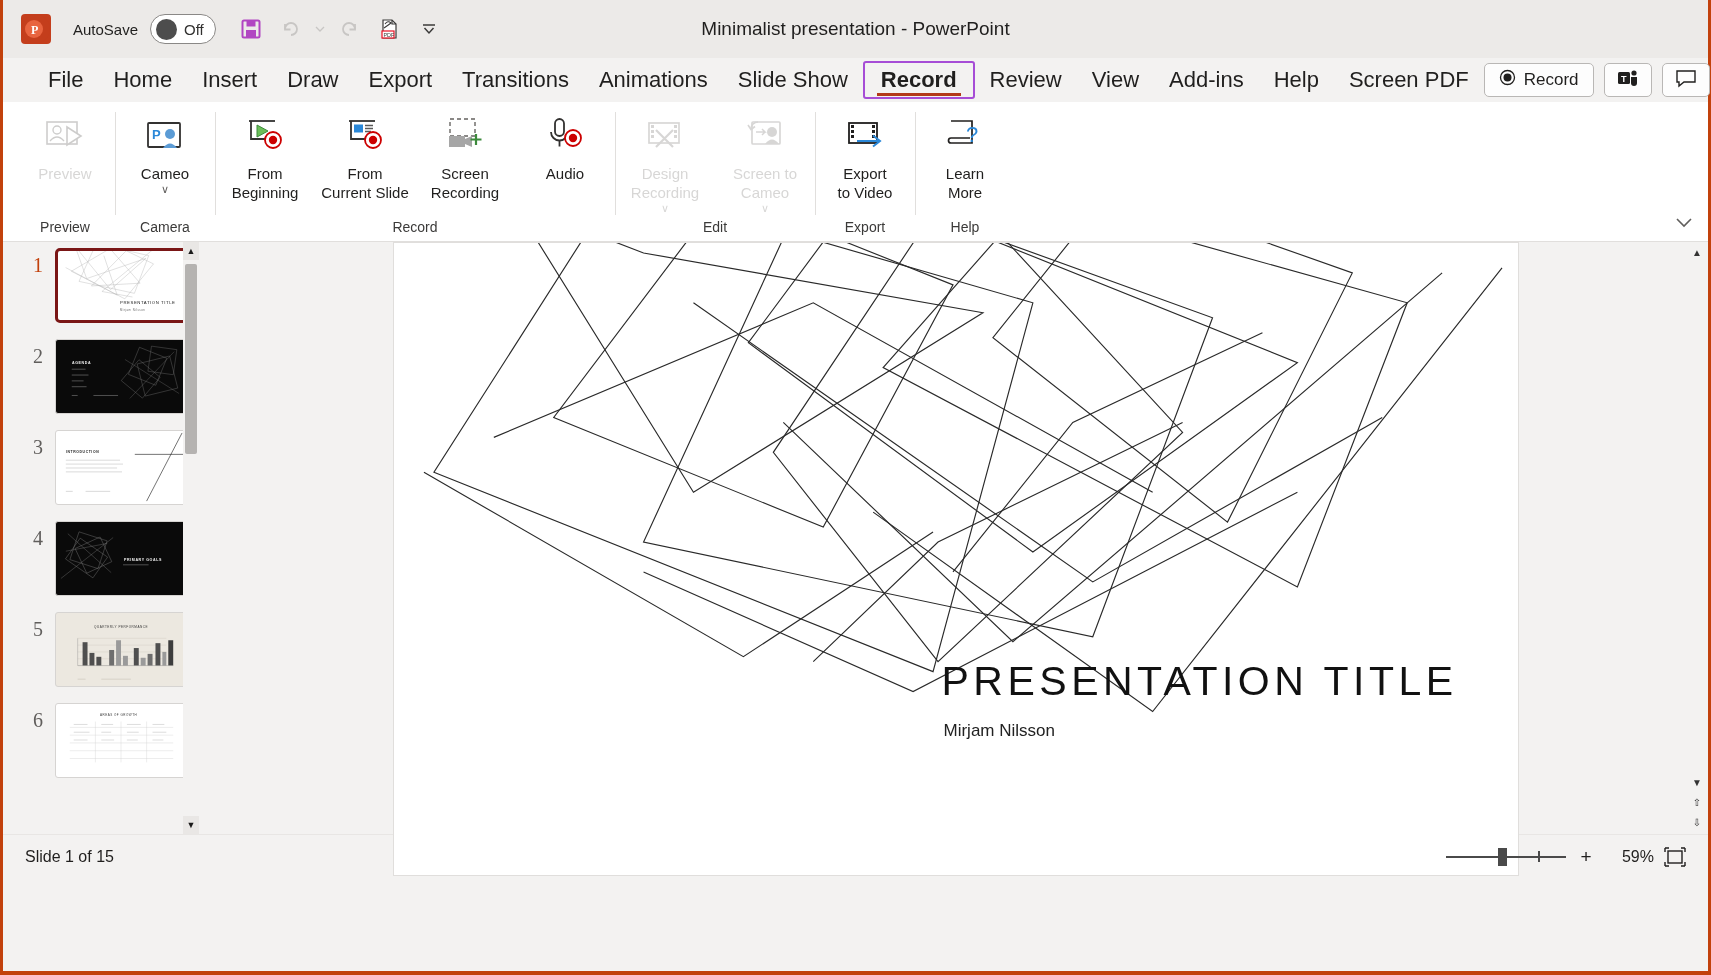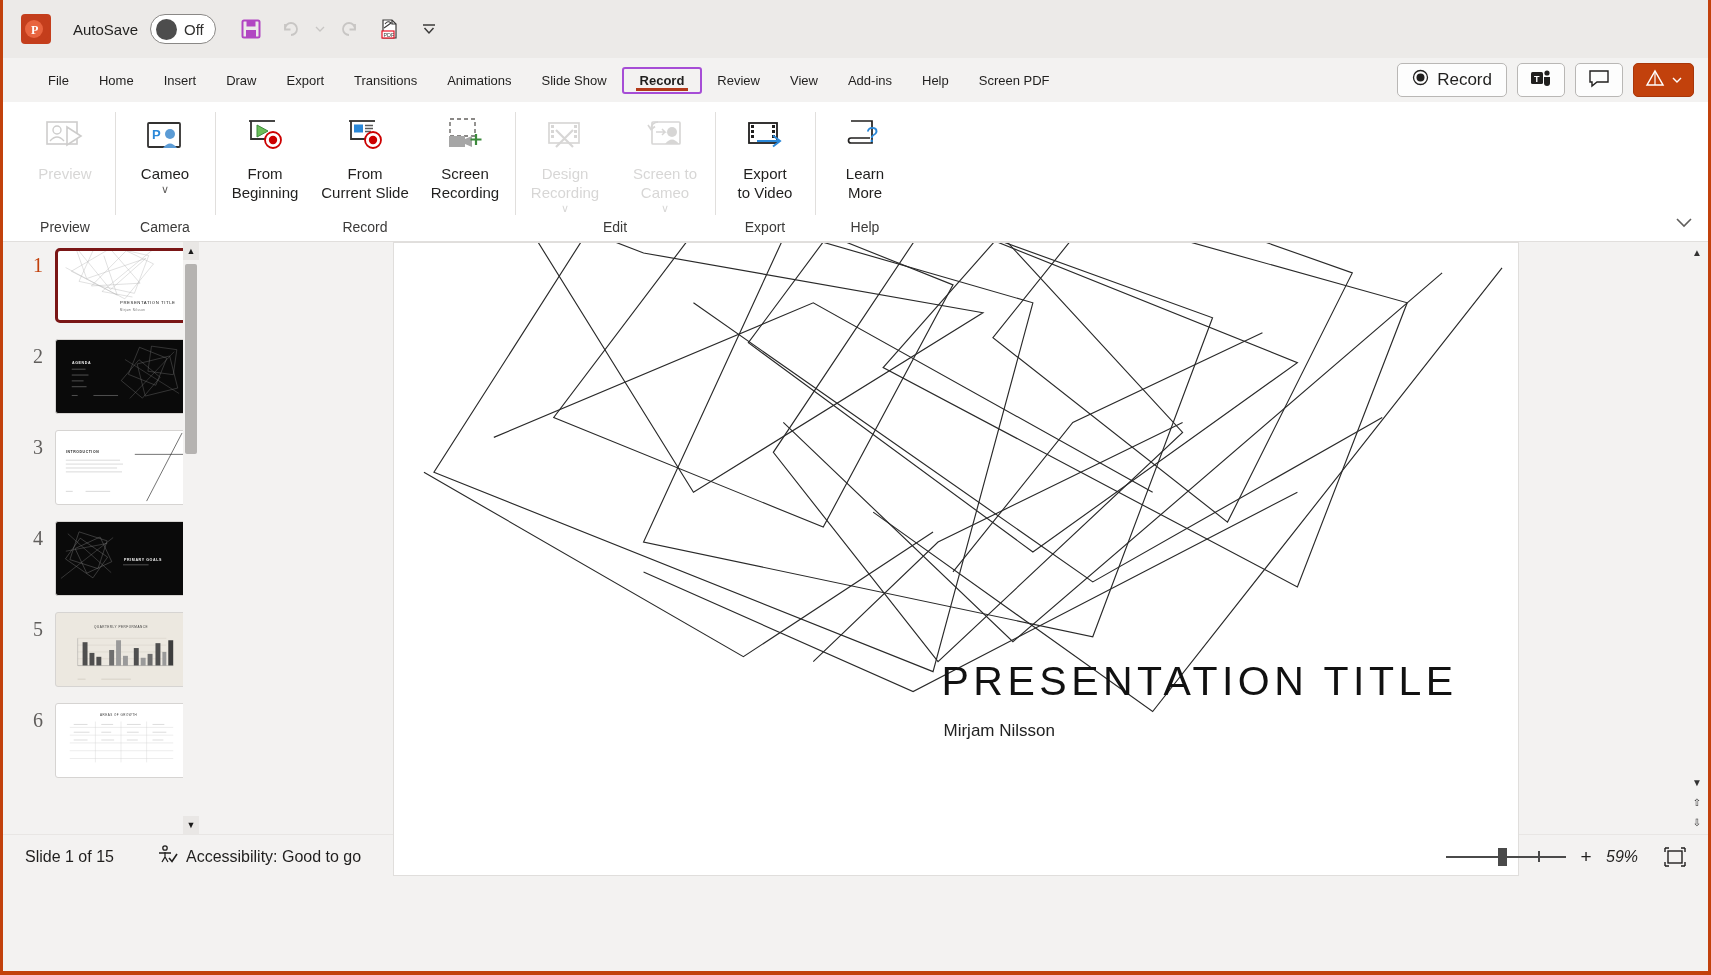--- a/index.html
+++ b/index.html
@@ -66,21 +66,21 @@
     width: 66px; height: 58px; display:flex;align-items:center;justify-content:center;
     cursor:pointer; color:#201f1e; font-size: 17px;
   }
 
   
   .tabstrip {
     height: 44px; background:#f3f2f1; display:flex; align-items:center;
     padding-left: 30px; position: relative;
   }
   .tab {
-    font-size: 13px; color:#201f1e; padding: 5px 15px; cursor:pointer;
+    font-size: 22px; color:#201f1e; padding: 5px 15px; cursor:pointer;
     border-radius: 4px; white-space: nowrap; position: relative;
   }
   .tab.active {
     font-weight: bold; border: 2.5px solid #a64dd6; border-radius: 3px;
     padding: 4px 16px;
   }
   .tab.active::after {
     content:""; position:absolute; left: 12px; right: 12px; bottom: 1px;
     height: 3px; background: #b33a1a;
   }
@@ -183,21 +183,21 @@
   .vbtn {
     width: 42px; height: 32px; display:flex;align-items:center;justify-content:center;
     cursor:pointer; border-radius:3px;
   }
   .vbtn.on { background:#e3e1df; }
   .zoom-slider { display:flex; align-items:center; gap:10px; margin: 0 6px 0 12px; }
   .ztrack { width: 120px; height: 2px; background:#4a4a4a; position:relative; cursor:pointer;}
   .zknob { position:absolute; left:52px; top:-8px; width:9px; height:18px; background:#4a4a4a; }
   .ztick { position:absolute; left:92px; top:-5px; width:1.5px; height:11px; background:#4a4a4a;}
   .zsign { font-size: 19px; color:#201f1e; cursor:pointer; width:20px; text-align:center;}
-  .zpct { font-size:16px; width:48px; text-align:left;font-style:italic; }
+  .zpct { font-size:16px; width:48px; text-align:right; }
   .fitbtn { width:34px;height:32px;display:flex;align-items:center;justify-content:center;cursor:pointer;}
   .bottomline { position:absolute; left:0; right:0; bottom:0; height:4px; background:#c2410c; }
 </style>
 </head>
 <body>
 
 <div id="app">
 
   <div class="titlebar">
     <div class="ppt-logo">
@@ -248,20 +248,21 @@
         </svg>
       </div>
       <div class="qbtn">
         <svg width="18" height="18" viewBox="0 0 18 18">
             <path d="M3 5 h12" stroke="#3b3a39" stroke-width="1.5"></path>
             <path d="M4.5 8 L9 13 L13.5 8" fill="none" stroke="#3b3a39" stroke-width="1.5"></path>
           </svg>
       </div>
     </div>
 
+    <div class="doc-title">Minimalist presentation  -  PowerPoint</div>
 
   </div>
 
   <div class="tabstrip">
     <div class="tab">File</div>
     <div class="tab">Home</div>
     <div class="tab">Insert</div>
     <div class="tab">Draw</div>
     <div class="tab">Export</div>
     <div class="tab">Transitions</div>
@@ -391,20 +392,32 @@
               <rect x="8" y="3" width="25" height="17" fill="none" stroke="#8a8886" stroke-width="1.8" stroke-dasharray="4,3"></rect>
               <rect x="7" y="20" width="16" height="11" fill="#a6a6a6"></rect>
               <path d="M23 23 L30 20 L30 31 L23 28 Z" fill="#a6a6a6"></path>
               <path d="M34 18 v11 M28.5 23.5 h11" stroke="#3c8a3c" stroke-width="2.2"></path>
             </svg>
           </div>
           <div class="rlabel" style="white-space:pre-line">Screen
 Recording</div>
         </div>
 
+        <div class="rbtn">
+          <div class="ricon">
+            <svg width="46" height="42" viewBox="0 0 46 42">
+              <rect x="13" y="3" width="9" height="17" rx="4.5" fill="#fff" stroke="#323130" stroke-width="1.8"></rect>
+              <path d="M9 16 a8.5 8.5 0 0 0 17 0" fill="none" stroke="#323130" stroke-width="1.8"></path>
+              <path d="M17.5 24.5 v6" stroke="#323130" stroke-width="1.8"></path>
+              <circle cx="31" cy="22" r="8" fill="#fff" stroke="#c00" stroke-width="1.8"></circle>
+              <circle cx="31" cy="22" r="4.2" fill="#c00"></circle>
+            </svg>
+          </div>
+          <div class="rlabel" style="white-space:pre-line">Audio</div>
+        </div>
       </div>
       <div class="rgroup-label">Record</div>
     </div>
 
     <div class="rgroup">
       <div class="rgroup-items">
         <div class="rbtn disabled">
           <div class="ricon">
             <svg width="46" height="42" viewBox="0 0 46 42">
               <rect x="7" y="7" width="30" height="20" fill="none" stroke="#a19f9d" stroke-width="1.7"></rect>
@@ -702,30 +715,20 @@
         <div class="rs-btn" style="position:absolute;bottom:22px">⇧</div>
         <div class="rs-btn" style="position:absolute;bottom:2px">⇩</div>
       </div>
     </div>
   </div>
 
   <div class="statusbar">
     <div class="sb-item">
       <span>Slide 1 of 15</span>
     </div>
-    <div class="sb-item">
-      <span>
-        <svg width="22" height="22" viewBox="0 0 22 22">
-            <circle cx="9" cy="4" r="2.2" fill="none" stroke="#201f1e" stroke-width="1.3"></circle>
-            <path d="M3 9 h12 M9 8 v6 M6 18 L9 13 L12 18" fill="none" stroke="#201f1e" stroke-width="1.3"></path>
-            <path d="M13 14 L16 17.5 L21 10" fill="none" stroke="#201f1e" stroke-width="1.6"></path>
-          </svg>
-      </span>
-      <span>Accessibility: Good to go</span>
-    </div>
 
     <div class="sb-right">
       <div class="sb-item" style="margin-right:12px">
         <span>
           <svg width="22" height="20" viewBox="0 0 22 20">
               <path d="M4 7 L11 2 L18 7" fill="none" stroke="#201f1e" stroke-width="1.4"></path>
               <path d="M3 11 h16 M3 15 h16 M3 19 h16" stroke="#201f1e" stroke-width="1.4"></path>
             </svg>
         </span>
         <span>Notes</span>

